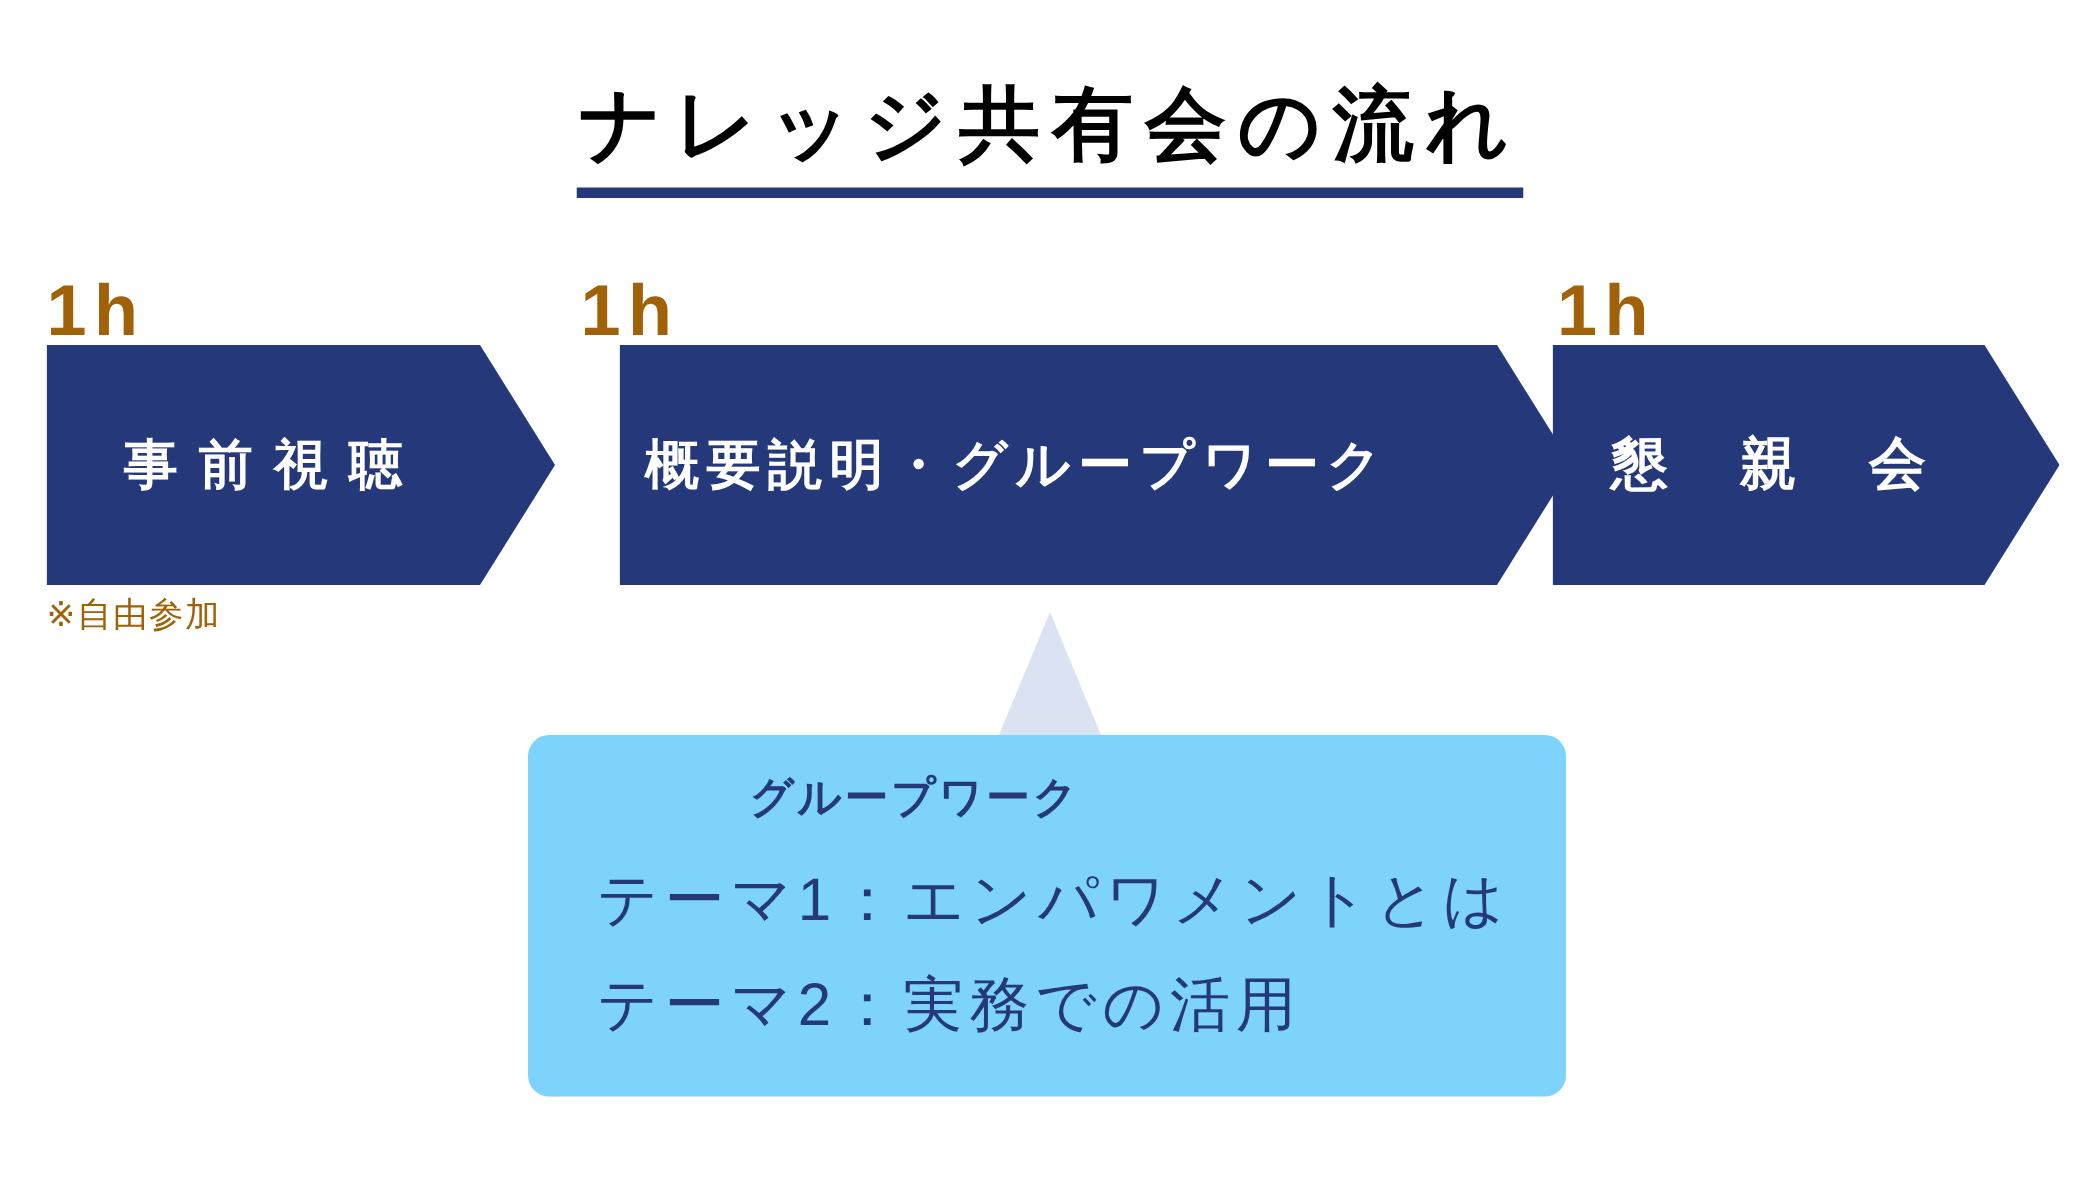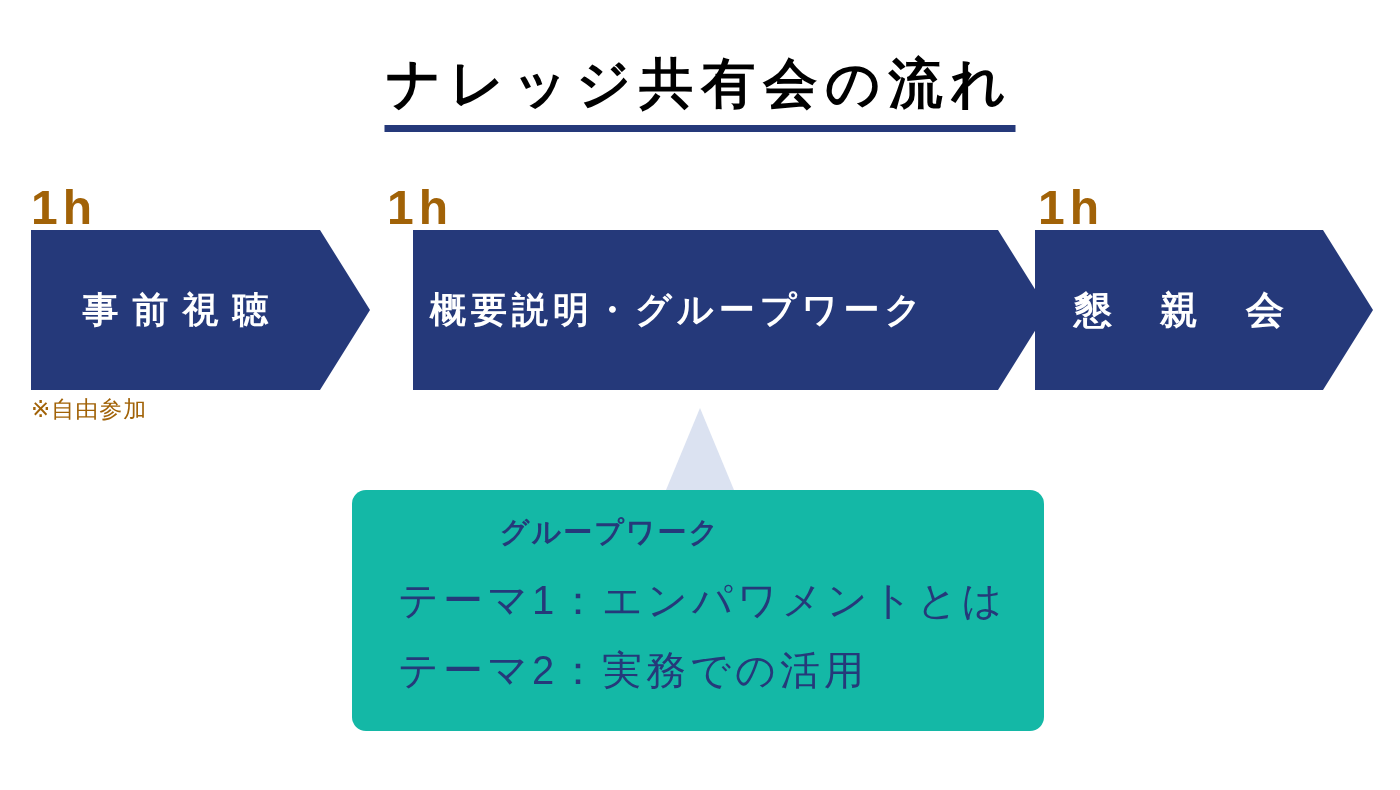--- a/index.html
+++ b/index.html
@@ -105,21 +105,21 @@
     border-left: 34px solid transparent;
     border-right: 34px solid transparent;
     border-bottom: 82px solid #DBE2F1;
   }
   .callout {
     position: absolute;
     top: 490px;
     left: 352px;
     width: 692px;
     height: 241px;
-    background: #14b8a6;
+    background: #7dd3fc;
     border-radius: 14px;
   }
   .callout-title {
     position: absolute;
     top: 27px;
     left: 0;
     width: 516px;
     text-align: center;
     font-size: 29px;
     font-weight: bold;

